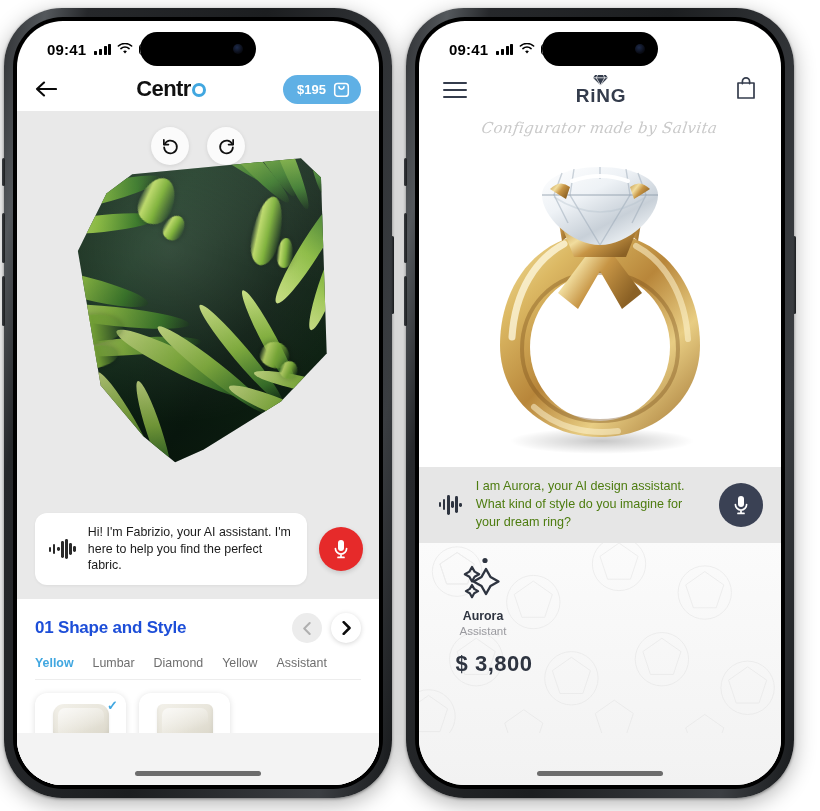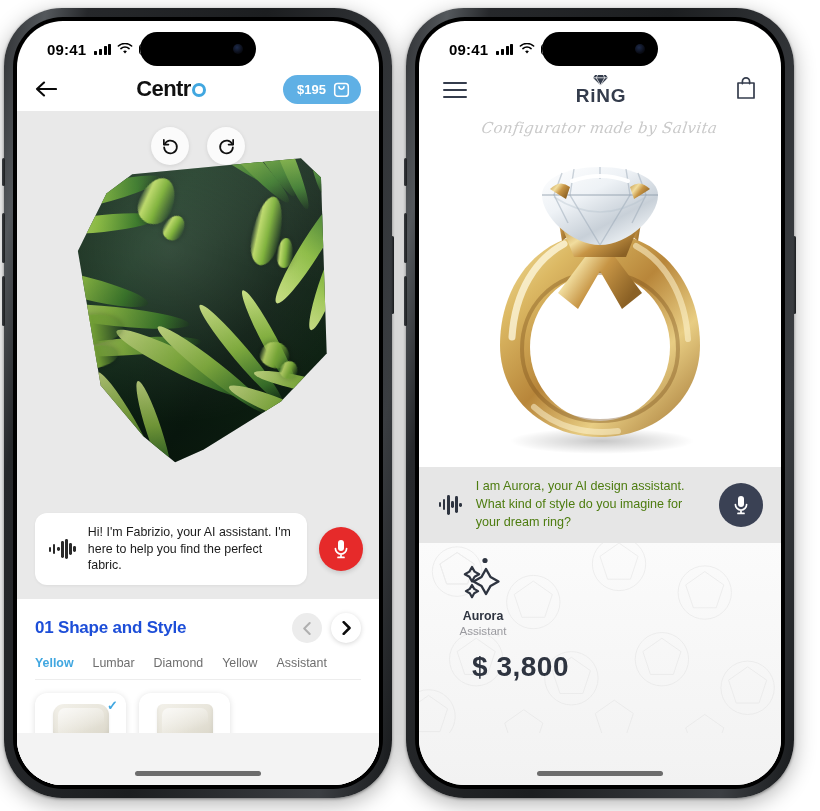--- a/index.html
+++ b/index.html
@@ -255,21 +255,21 @@
     width:42px; height:42px; border-radius:50%;
     background:
       conic-gradient(from 20deg,#ffffff,#d7dadd,#f4f6f8,#c3c8cd,#ffffff,#d0d5da,#eef1f4,#ffffff);
     box-shadow:0 2px 4px rgba(0,0,0,.12);
   }
 
   .price-row {
     position:relative; z-index:2;
     display:flex; align-items:center; padding:14px 0 0 0;
   }
-  .price { flex:0 0 150px; text-align:right; font-size:28px; font-weight:bold; color:#2e3440; letter-spacing:.5px; }
+  .price { flex:0 0 150px; text-align:center; font-size:22px; font-weight:bold; color:#2e3440; letter-spacing:.5px; }
   .atc {
     width:150px; padding:12px 0; text-align:center;
     border:1.6px solid #3a4154; color:#2e3440; background:transparent;
     font-size:13px; font-weight:bold; letter-spacing:.9px; cursor:pointer;
   }
 </style>
 </head>
 <body>
 
 <div class="stage">

